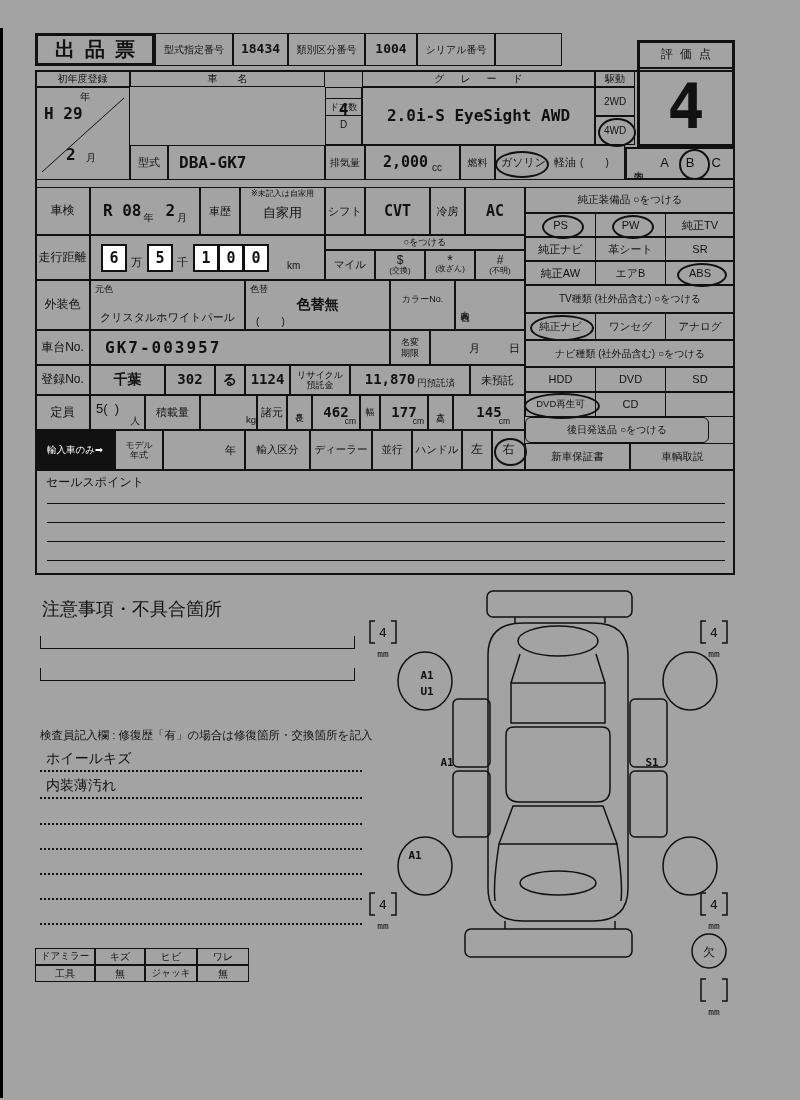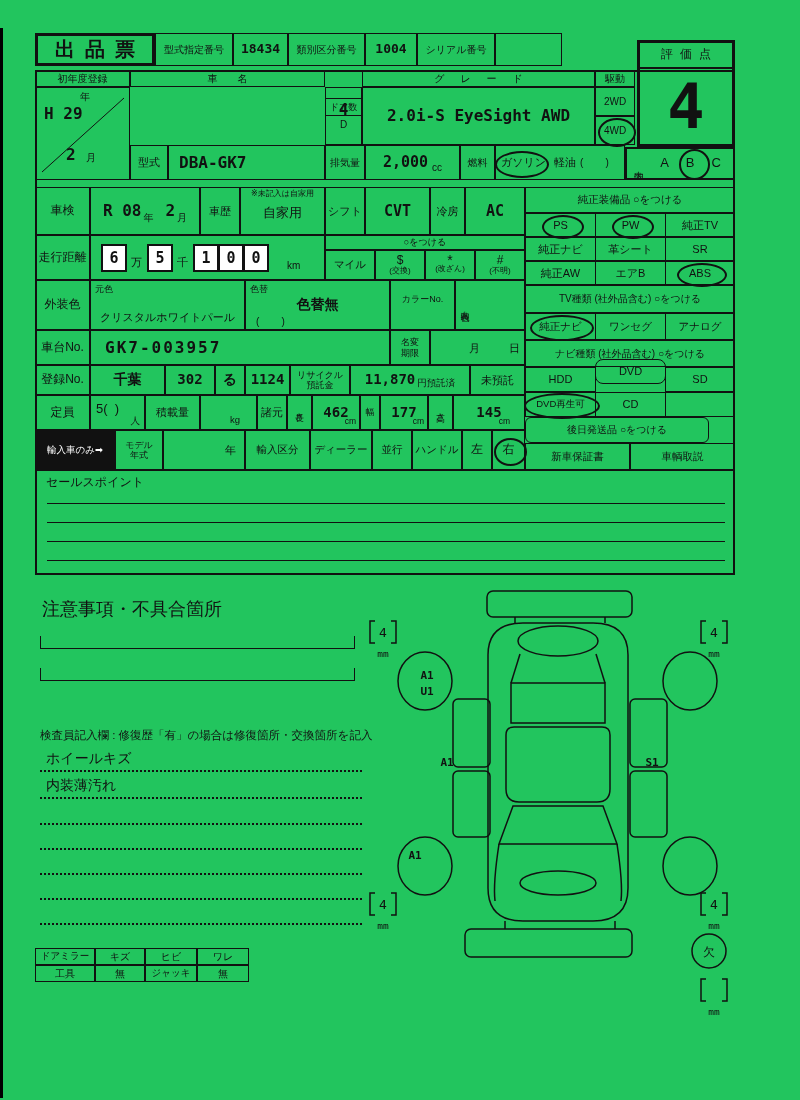--- a/index.html
+++ b/index.html
@@ -1,16 +1,16 @@
 <!DOCTYPE html>
 <html><head>
 <meta charset="utf-8">
 <style>
   html,body{margin:0;padding:0;background:#fff;}
-  #sheet{position:relative;width:800px;height:1100px;background:#22c55e;color:#111;
+  #sheet{position:relative;width:800px;height:1100px;background:#a3a3a3;color:#111;
          font-family:"Liberation Sans","DejaVu Sans",sans-serif;font-size:12px;}
   .cell{position:absolute;box-sizing:border-box;border:1px solid #111;display:flex;
         align-items:center;justify-content:center;overflow:hidden;line-height:1.12;}
   .thick{border-width:2px;}
   .xthick{border-width:3px;}
   .col{flex-direction:column;}
   .start{justify-content:flex-start;}
   .lbl{font-size:11px;}
   .lbl10{font-size:10px;}
   .lbl9{font-size:9px;}
@@ -179,21 +179,21 @@
   </div>
   <div class="cell lbl" style="left:470px;top:365px;width:55px;height:30px;">未預託</div>
 
   <div class="cell" style="left:35px;top:395px;width:55px;height:35px;">定員</div>
   <div class="cell" style="left:90px;top:395px;width:55px;height:35px;">
     <span class="abs v13 pre" style="left:5px;top:6px;">5(  )</span>
     <span class="abs" style="right:4px;bottom:2px;font-size:9.5px;">人</span>
   </div>
   <div class="cell lbl" style="left:145px;top:395px;width:55px;height:35px;">積載量</div>
   <div class="cell" style="left:200px;top:395px;width:57px;height:35px;">
-    <span class="abs" style="right:16px;bottom:3px;font-size:9.5px;">kg</span>
+    <span class="abs" style="right:0;bottom:3px;font-size:9.5px;">kg</span>
   </div>
   <div class="cell lbl" style="left:257px;top:395px;width:30px;height:35px;">諸元</div>
   <div class="cell" style="left:287px;top:395px;width:25px;height:35px;">
       <span class="vert lbl9">長さ</span>
     </div>
   <div class="cell" style="left:312px;top:395px;width:48px;height:35px;">
     <span class="val v14">462</span>
     <span class="abs" style="right:3px;bottom:2px;font-size:8.5px;">cm</span>
   </div>
   <div class="cell lbl9" style="left:360px;top:395px;width:20px;height:35px;">幅</div>
@@ -239,21 +239,21 @@
   <div class="cell lbl" style="left:665px;top:237px;width:70px;height:24px;">SR</div>
   <div class="cell lbl" style="left:525px;top:261px;width:71px;height:24px;">純正AW</div>
   <div class="cell lbl" style="left:595px;top:261px;width:71px;height:24px;">エアB</div>
   <div class="cell lbl" style="left:665px;top:261px;width:70px;height:24px;">ABS</div>
   <div class="cell lbl10" style="left:525px;top:285px;width:210px;height:28px;">TV種類 (社外品含む) ○をつける</div>
   <div class="cell" style="left:525px;top:313px;width:71px;height:27px;font-size:10.5px;">純正ナビ</div>
   <div class="cell" style="left:595px;top:313px;width:71px;height:27px;font-size:10.5px;">ワンセグ</div>
   <div class="cell" style="left:665px;top:313px;width:70px;height:27px;font-size:10.5px;">アナログ</div>
   <div class="cell lbl10" style="left:525px;top:340px;width:210px;height:27px;">ナビ種類 (社外品含む) ○をつける</div>
   <div class="cell lbl" style="left:525px;top:367px;width:71px;height:25px;">HDD</div>
-  <div class="cell lbl" style="left:595px;top:359px;width:71px;height:25px;border-radius:8px;">DVD</div>
+  <div class="cell lbl" style="left:595px;top:367px;width:71px;height:25px;">DVD</div>
   <div class="cell lbl" style="left:665px;top:367px;width:70px;height:25px;">SD</div>
   <div class="cell" style="left:525px;top:392px;width:71px;height:25px;font-size:9.5px;">DVD再生可</div>
   <div class="cell lbl" style="left:595px;top:392px;width:71px;height:25px;">CD</div>
   <div class="cell" style="left:665px;top:392px;width:70px;height:25px;"></div>
   <div class="cell" style="left:525px;top:417px;width:184px;height:26px;font-size:10px;border-radius:6px;">後日発送品 ○をつける</div>
   <div class="cell" style="left:525px;top:443px;width:105px;height:27px;font-size:10.5px;">新車保証書</div>
   <div class="cell" style="left:630px;top:443px;width:105px;height:27px;font-size:10.5px;">車輌取説</div>
 
   <div class="abs" style="left:42px;top:597px;font-size:18px;">注意事項・不具合箇所</div>
   <div class="uline" style="left:40px;top:636px;width:313px;height:12px;"></div>

